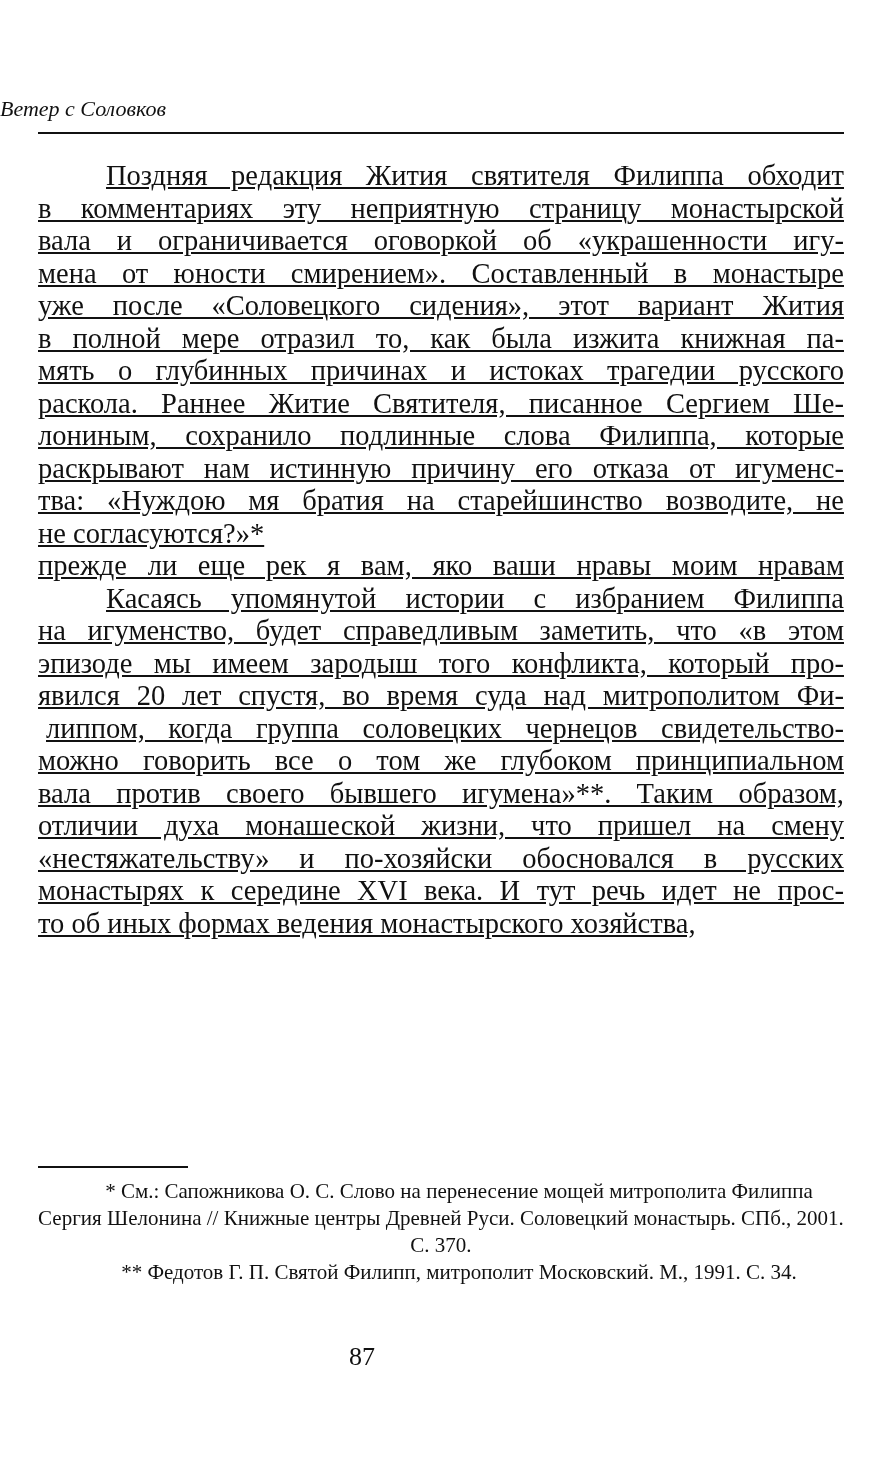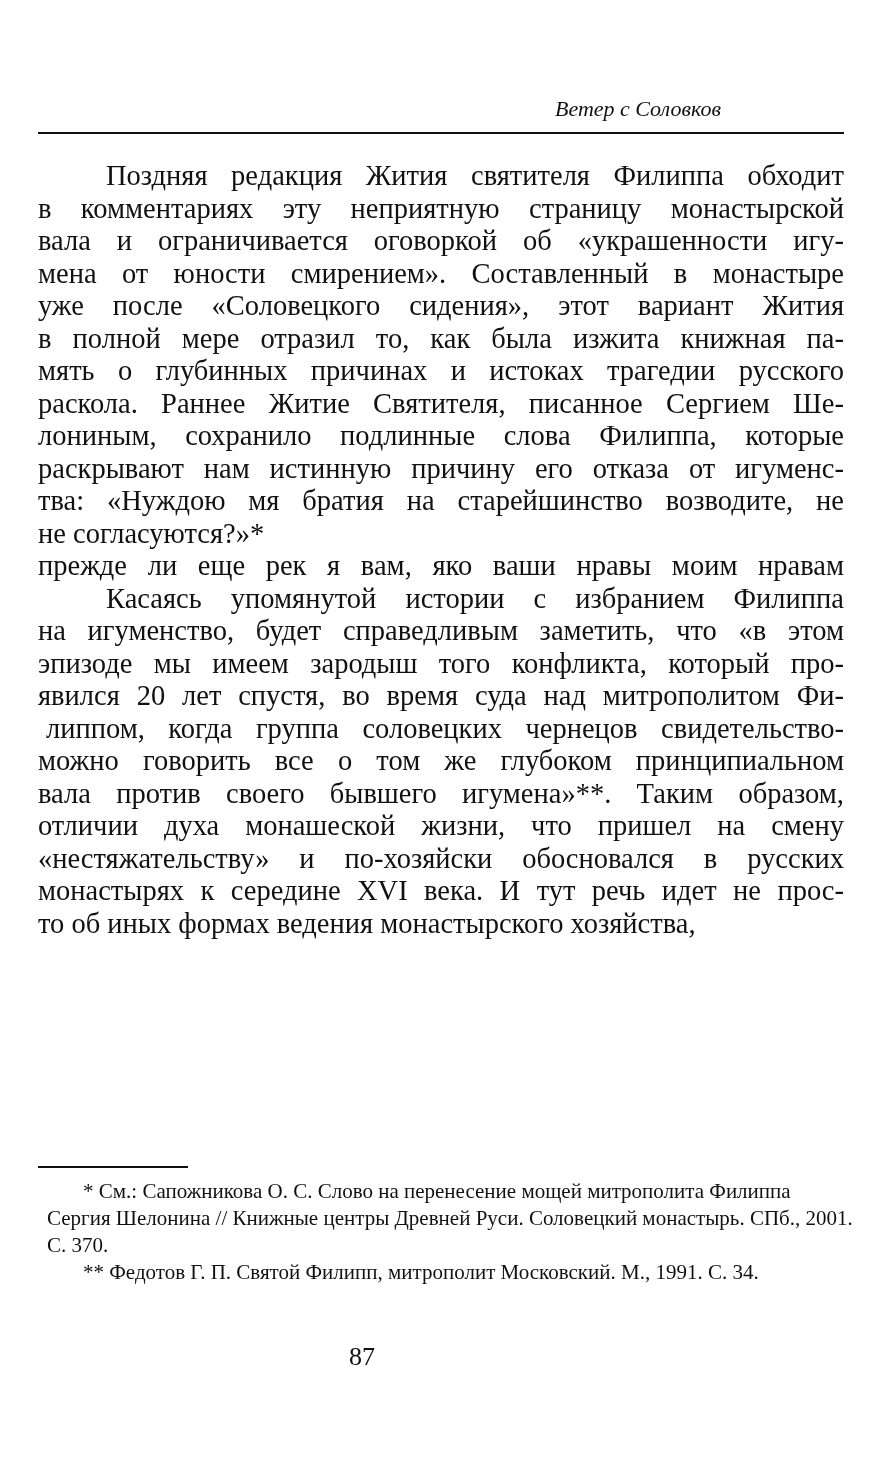--- a/index.html
+++ b/index.html
@@ -1,24 +1,24 @@
 <!DOCTYPE html>
 <html><head>
 <meta charset="utf-8">
 <style>
   html,body{margin:0;padding:0;background:#fff;}
   body{width:883px;height:1461px;position:relative;overflow:hidden;color:#111;font-family:"Liberation Serif","DejaVu Serif",serif;}
-  .running-head{position:absolute;top:96px;left:0;width:721px;text-align:right;font-style:italic;font-size:22px;}
+  .running-head{position:absolute;top:96px;left:0;width:721px;text-align:left;font-style:italic;font-size:22px;}
   .head-rule{position:absolute;top:132px;left:38px;width:806px;height:2px;background:#111;}
   .body{position:absolute;top:160px;left:38px;width:806px;font-size:28.5px;line-height:32.5px;text-align:justify;}
   .para{margin:0;text-indent:68px;}
-  .line{display:block;text-align:justify;text-align-last:justify;white-space:nowrap;}
+  .line{display:block;text-align:justify;text-align-last:justify;white-space:nowrap;text-decoration:underline;}
   .line.last{text-align-last:left;}
   .fn-rule{position:absolute;top:1166px;left:38px;width:150px;height:1.5px;background:#111;}
-  .footnotes{position:absolute;top:1178px;left:47px;width:806px;font-size:21px;line-height:27px;}
+  .footnotes{position:absolute;top:1178px;left:38px;width:806px;font-size:21px;line-height:27px;text-align:center;}
   .fn{margin:0;text-indent:36px;}
   .page-number{position:absolute;top:1342px;left:0;width:724px;text-align:center;font-size:26px;}
 </style>
 </head>
 <body>
 
 <div class="running-head">Ветер с Соловков</div>
 <div class="head-rule"></div>
 
 <div class="body" id="body">

